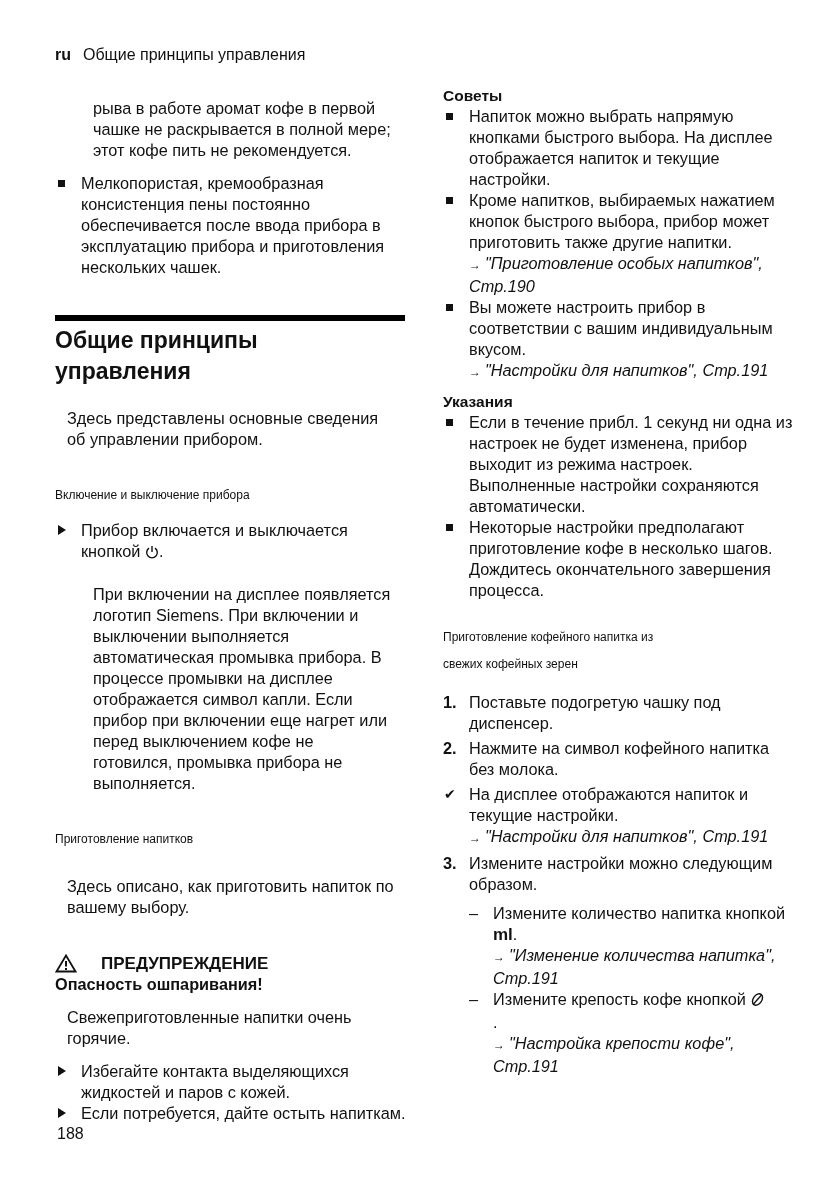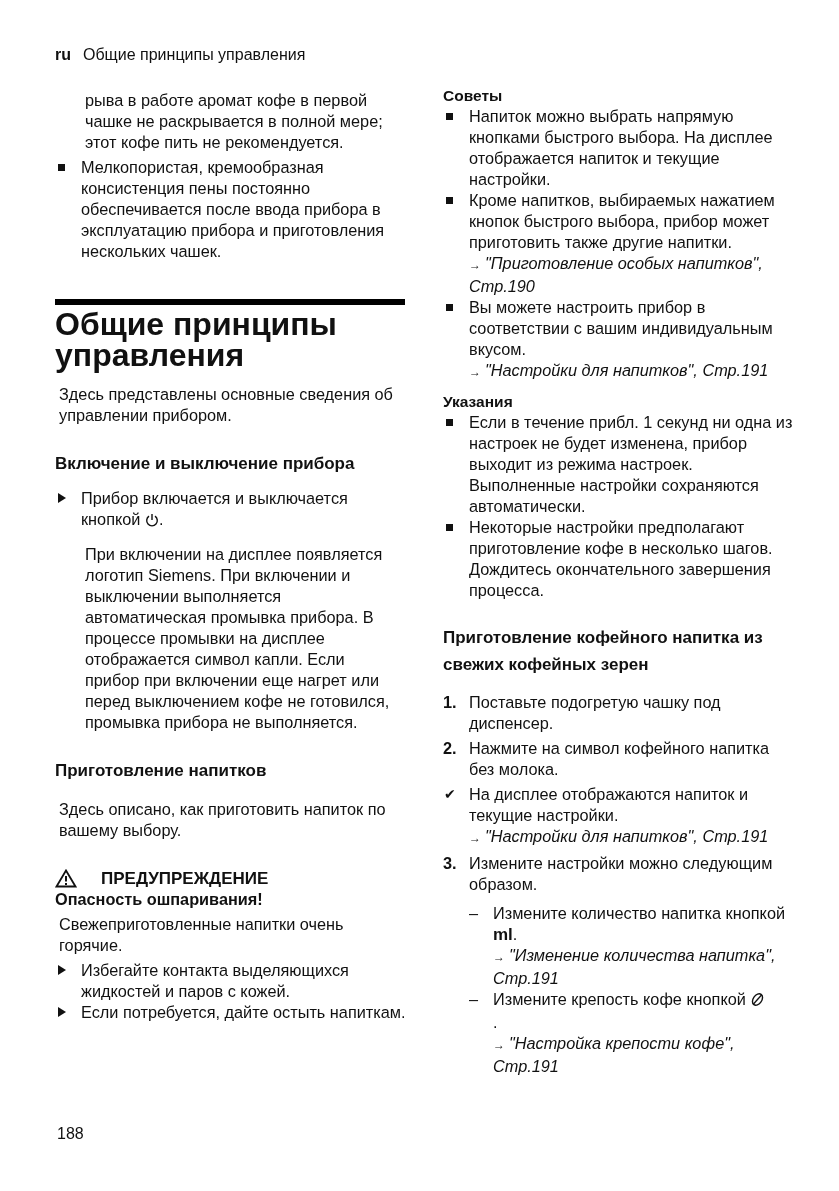--- a/index.html
+++ b/index.html
@@ -7,40 +7,40 @@
       width: 839px; height: 1191px; position: relative; overflow: hidden;
       font-family: "Liberation Sans", sans-serif; color: #111;
       font-size: 16.3px; line-height: 21px;
     }
     .abs { position: absolute; }
     .header { left: 55px; top: 45px; font-size: 16px; line-height: 20px; white-space: nowrap; text-align: right; }
     .header .lang { font-weight: bold; margin-right: 12px; }
     .col { position: absolute; }
     .col-left { left: 55px; top: 86px; width: 352px; }
     .col-right { left: 443px; top: 85px; width: 350px; }
-    p { margin: 4px; }
+    p { margin: 12px; }
     .indent { padding-left: 26px; }
     .item { position: relative; padding-left: 26px; }
     .bullet-sq {
       position: absolute; left: 3px; top: 7px; width: 7px; height: 7px; background: #111;
     }
     .bullet-tri {
       position: absolute; left: 3px; top: 5px; width: 0; height: 0;
       border-top: 5px solid transparent; border-bottom: 5px solid transparent;
       border-left: 8px solid #111;
     }
     .num { position: absolute; left: 0; top: 0; font-weight: bold; }
     .check { position: absolute; left: 1px; top: 0; font-size: 14px; }
     .dash-item { position: relative; padding-left: 50px; }
     .dash { position: absolute; left: 26px; top: 0; }
     .xref { font-style: italic; }
     .xref .arrow { font-style: normal; font-size: 12px; margin-right: 4px; }
     .h-rule { height: 6px; background: #000; width: 350px; margin-bottom: 4px; }
-    .h1 { font-size: 32px; line-height: 31px; font-weight: bold; }
-    .h2 { font-weight: bold; font-size: 17px; }
+    .h1 { font-size: 23px; line-height: 31px; font-weight: bold; }
+    .h2 { font-weight: normal; font-size: 12px; }
     .h3 { font-weight: bold; font-size: 15.5px; }
     .warn-title { font-weight: bold; font-size: 17px; display: flex; align-items: center; }
     .warn-title svg { margin-right: 24px; }
     .bold { font-weight: bold; }
     .page-num { left: 57px; top: 1123px; font-size: 16px; }
     .gap-s { height: 8px; }
     .gap-m { height: 14px; }
     .gap-l { height: 23px; }
     .inline-icon { display: inline-block; vertical-align: -2px; }
   </style>

